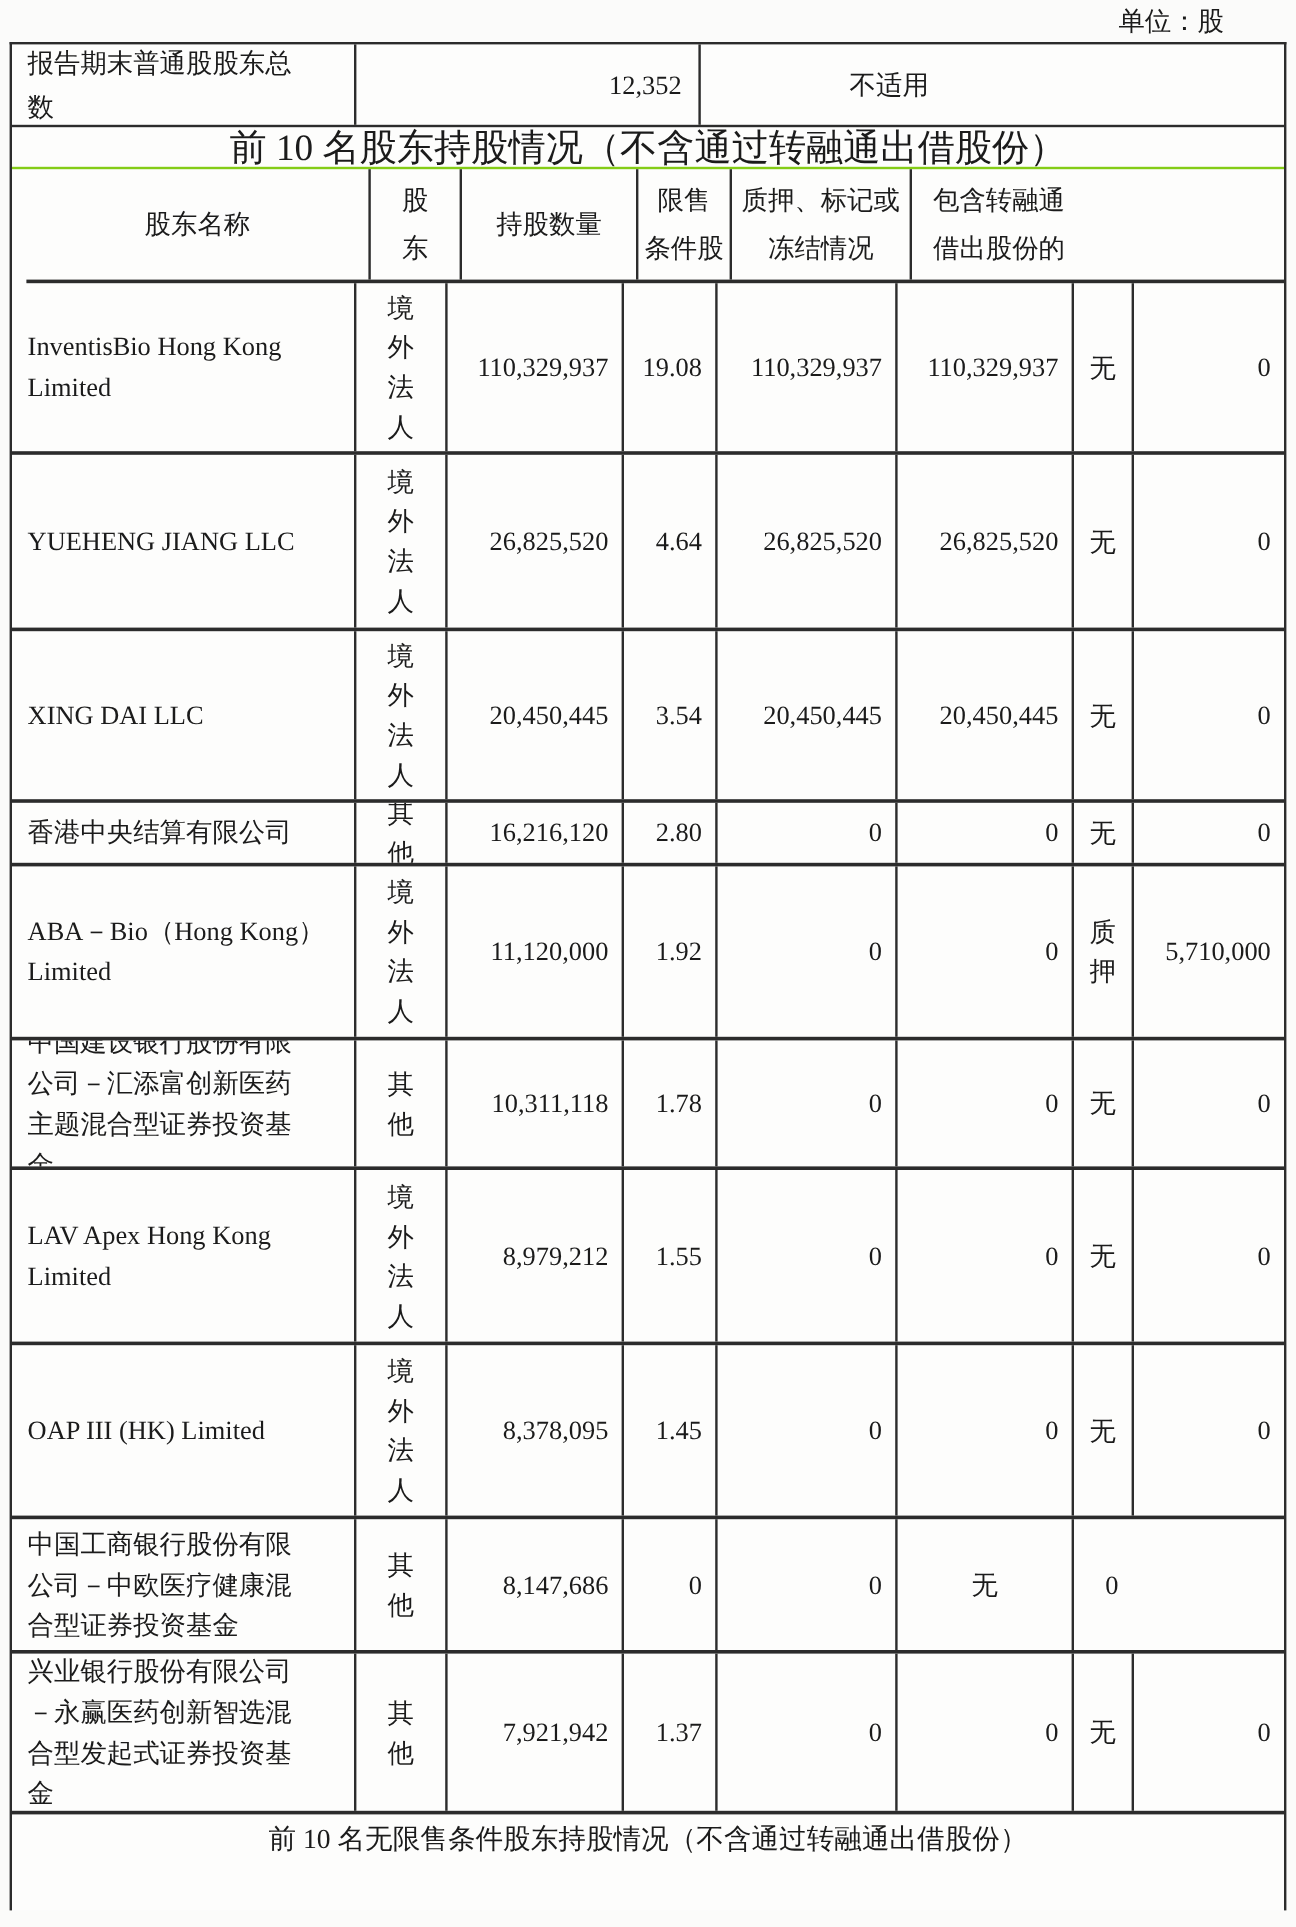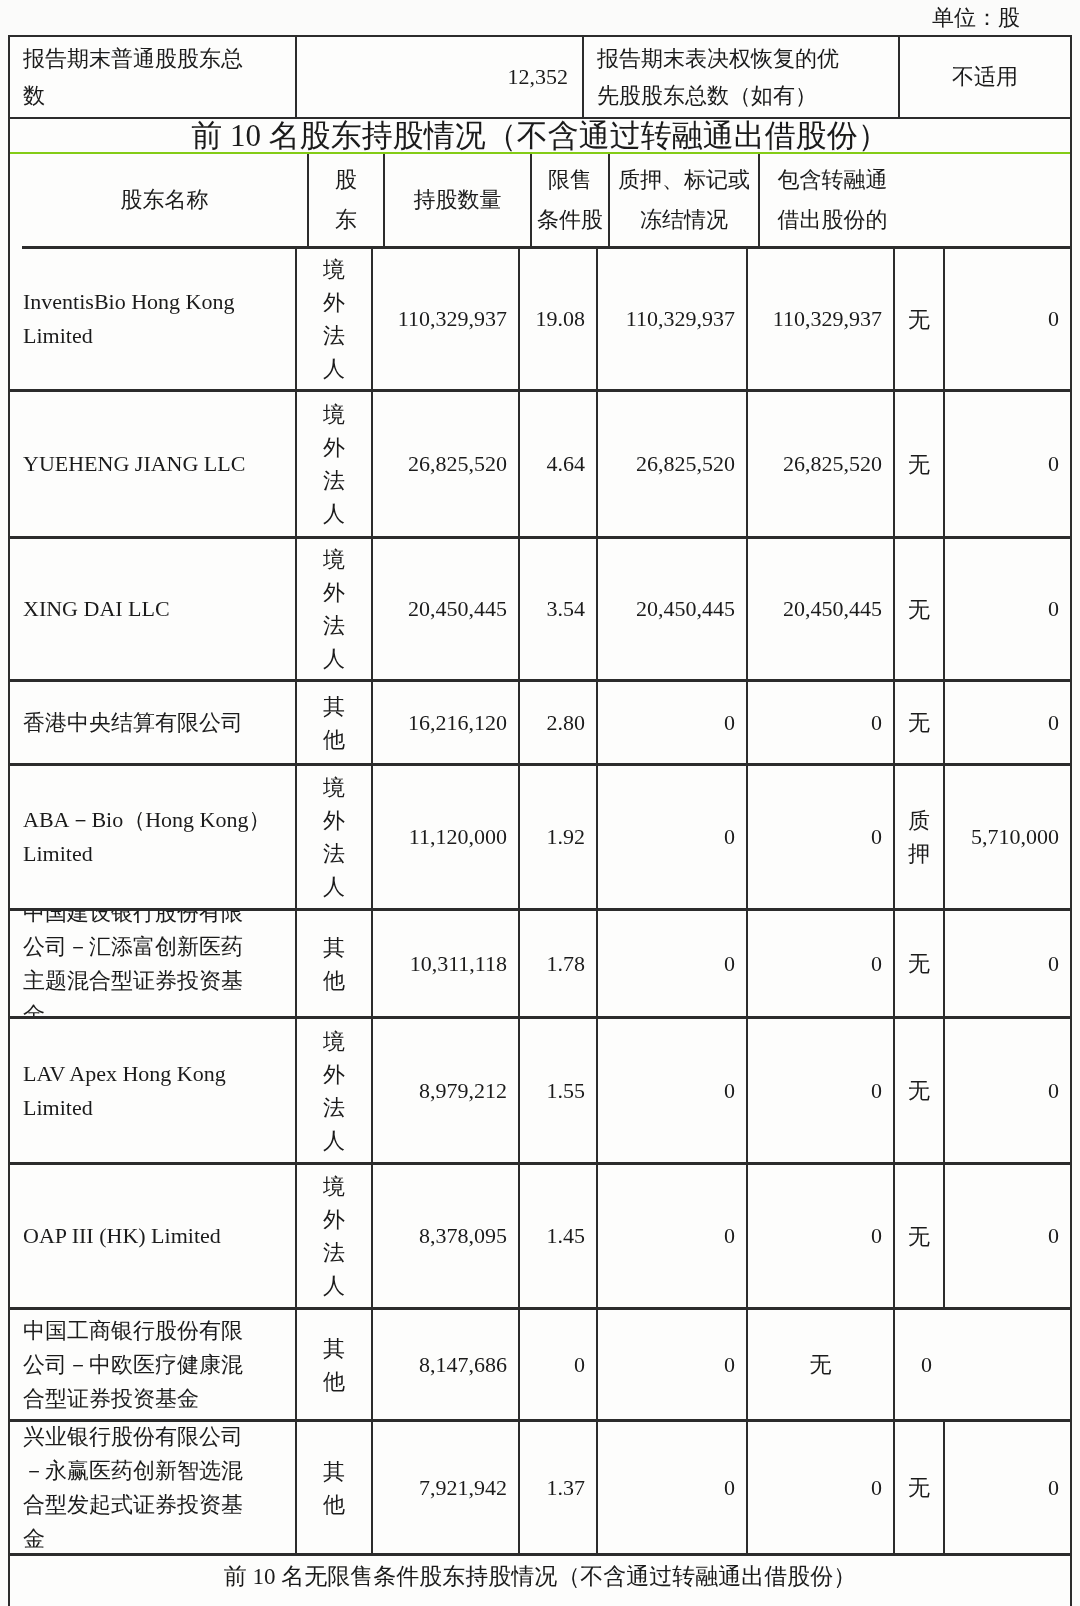--- a/index.html
+++ b/index.html
@@ -6,25 +6,25 @@
   html,body { background:#fbfbfa; }
   body {
     width:1080px; height:1606px; overflow:hidden;
     font-family:"Liberation Serif","DejaVu Serif",serif;
     color:#1b1b1b;
   }
   .page { position:relative; width:1080px; height:1606px; overflow:hidden; padding:3px 8px 0 8px; }
   .unit-note { height:32px; text-align:right; padding-right:52px; font-size:22px; line-height:30px; }
   .tbl { width:1064px; border:2px solid #2c2c2c; border-bottom:none; background:#fdfdfc; }
   .row { display:grid; border-bottom:2px solid #2c2c2c; }
-  .rowA { grid-template-columns:285px 287px 316px 1fr; height:82px; }
+  .rowA { grid-template-columns:285px 287px 316px 1fr; height:69px; }
   .rowB { height:35px; border-bottom:2px solid #84cc16; display:flex; align-items:center; justify-content:center; font-size:31px; }
   .rowC { grid-template-columns:285px 76px 147px 78px 150px 147px 1fr; height:95px; border-bottom:3px solid #2c2c2c;margin-left:12px; }
   .drow { grid-template-columns:285px 76px 147px 78px 150px 147px 50px 1fr; border-bottom:3px solid #2c2c2c; }
-  .r1{height:143px}.r2{height:147px}.r3{height:143px}.r4{height:84px}.r5{height:145px}
+  .r1{height:143px}.r2{height:147px}.r3{height:143px}.r4{height:53px}.r5{height:145px}
   .r6{height:108px}.r7{height:146px}.r8{height:145px}.r9{height:112px}.r10{height:134px}
   .cell {
     border-left:2px solid #2c2c2c;
     display:flex; align-items:center;
     font-size:22px; white-space:pre-line; overflow:hidden;
   }
   .cell:first-child { border-left:none; }
   .left   { justify-content:flex-start; padding-left:13px; line-height:34px; text-align:left; }
   .right  { justify-content:flex-end;  padding-right:11px; }
   .center { justify-content:center; text-align:center; }
@@ -39,22 +39,20 @@
 
 <div class="page">
   <div class="unit-note">单位：股</div>
 
   <div class="tbl">
 
     <div class="row rowA">
       <div class="cell left">报告期末普通股股东总
 数</div>
       <div class="cell right">12,352</div>
-      <div class="cell left">报告期末表决权恢复的优
-先股股东总数（如有）</div>
       <div class="cell center">不适用</div>
     </div>
 
     <div class="rowB">前 10 名股东持股情况（不含通过转融通出借股份）</div>
 
     <div class="row rowC">
       <div class="cell center hdr">股东名称</div>
       <div class="cell center hdr">股
 东</div>
       <div class="cell center hdr">持股数量</div>

